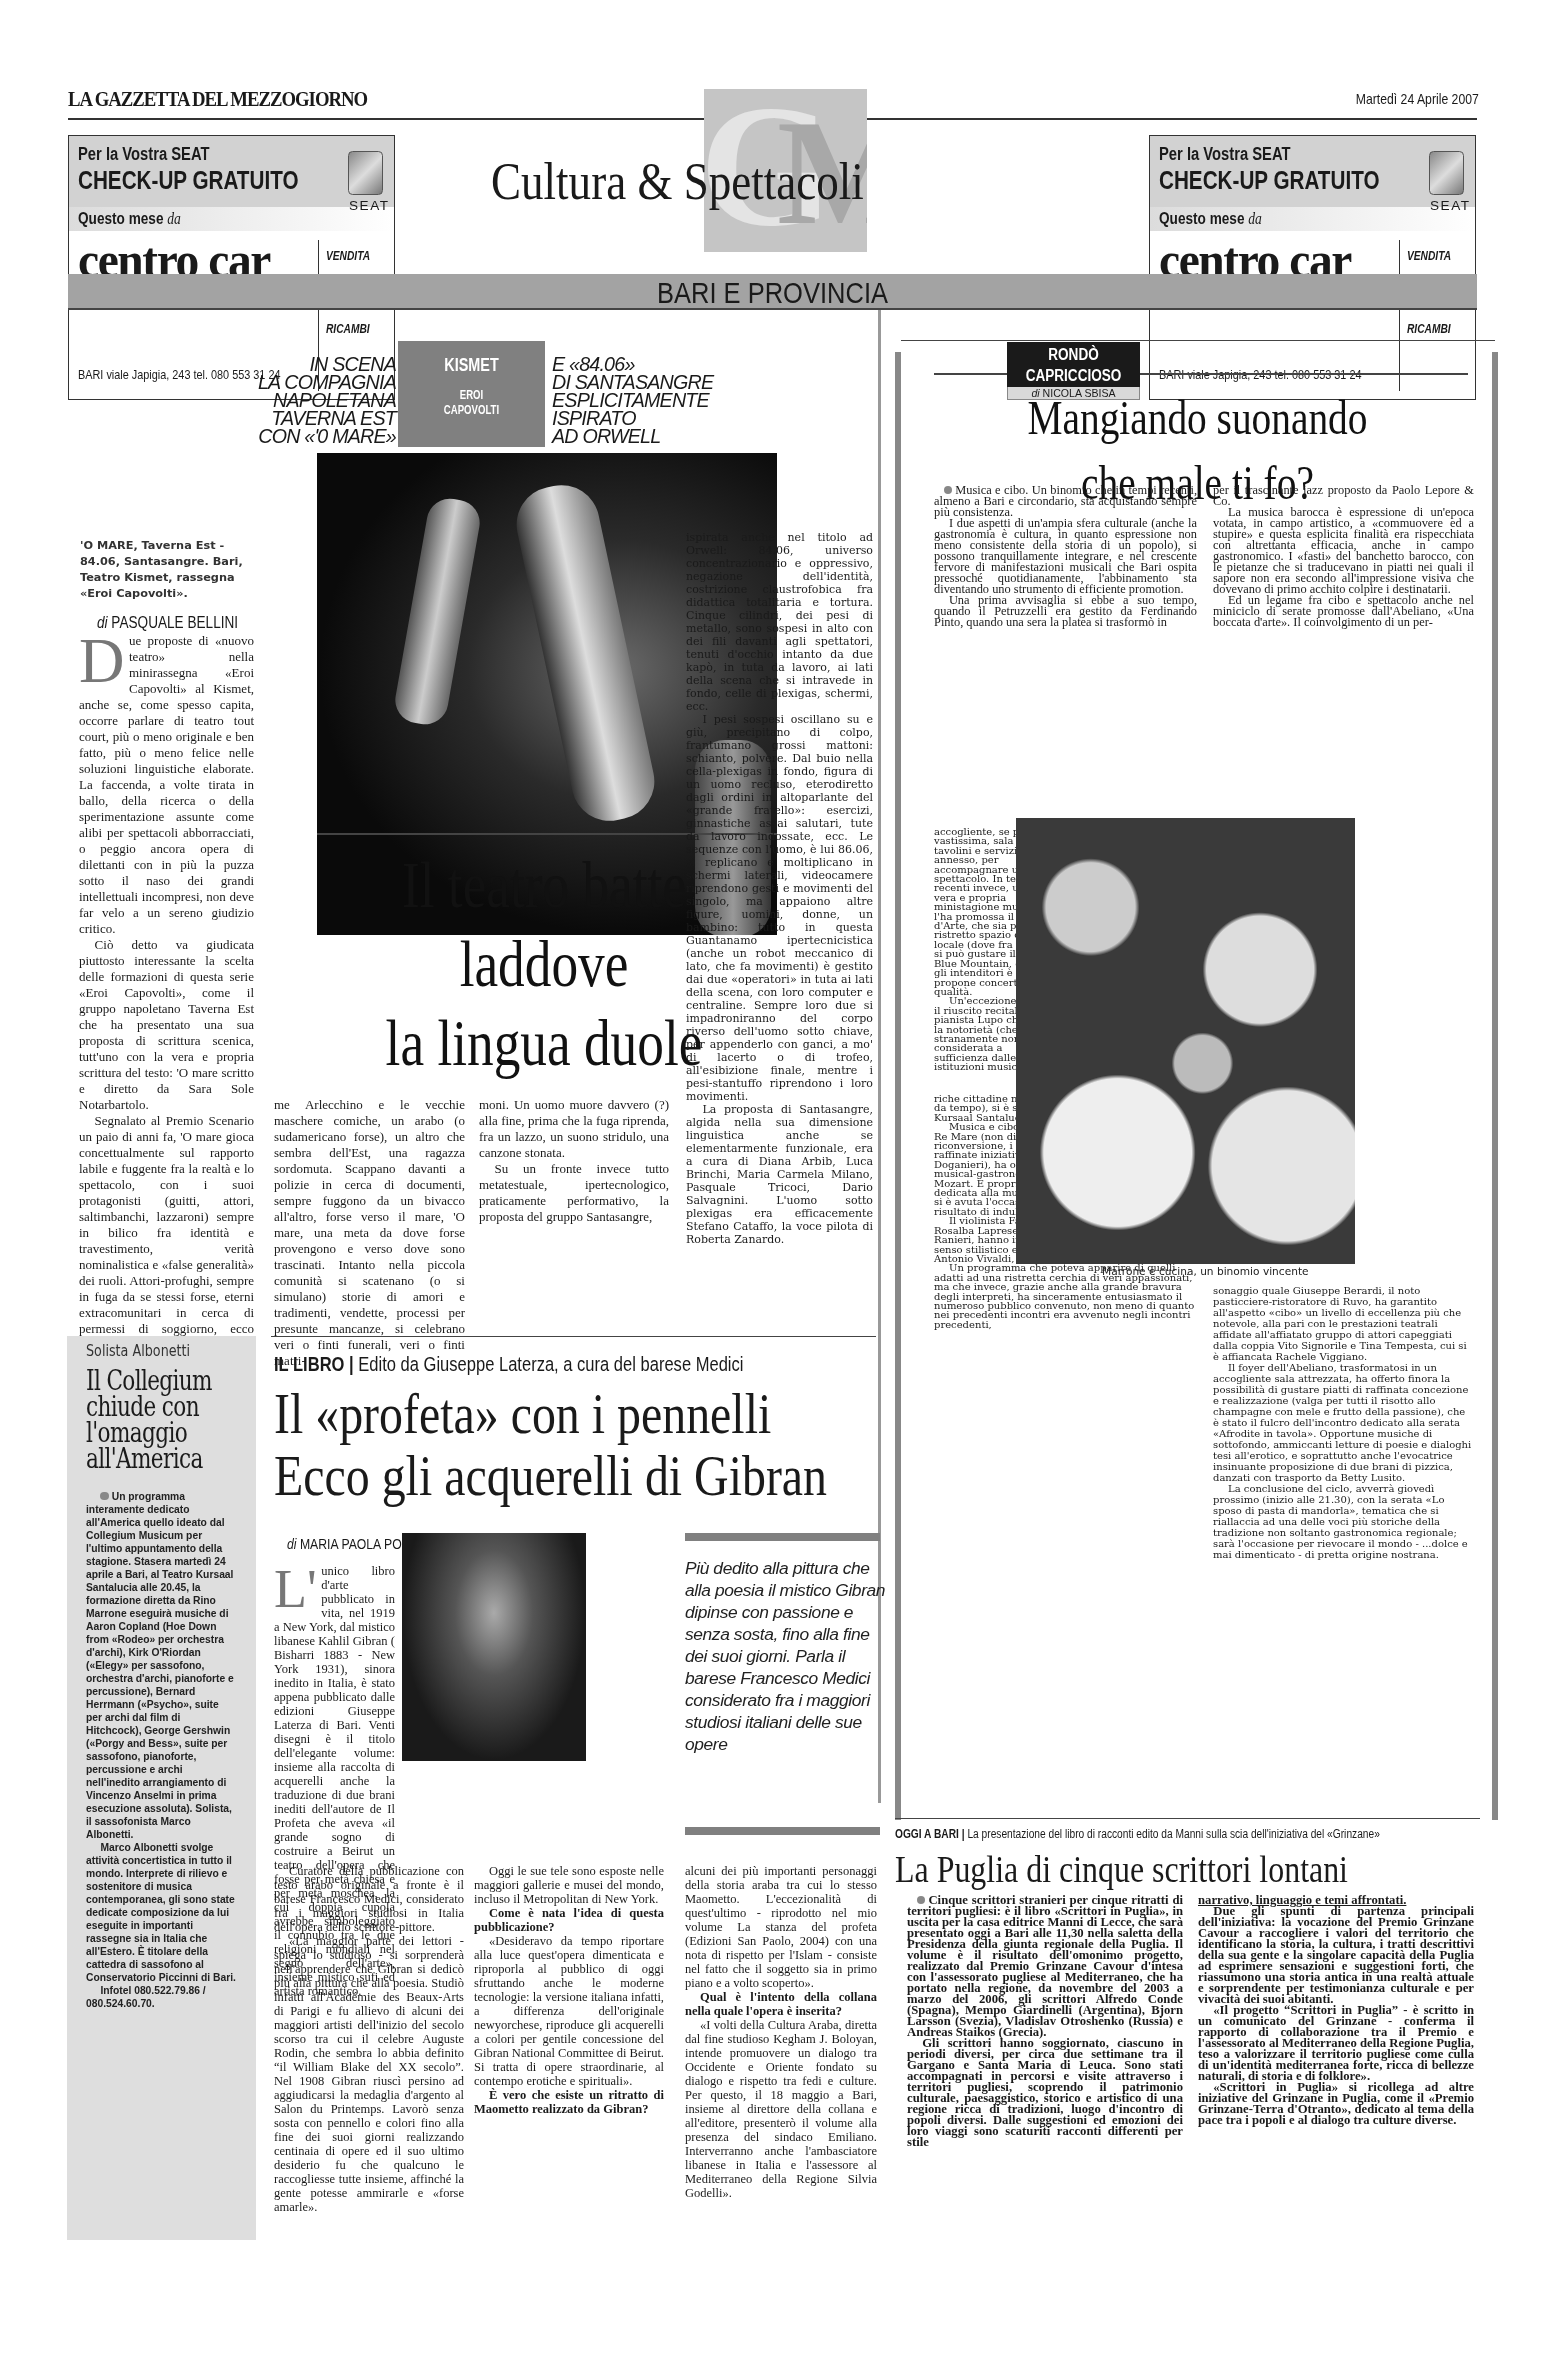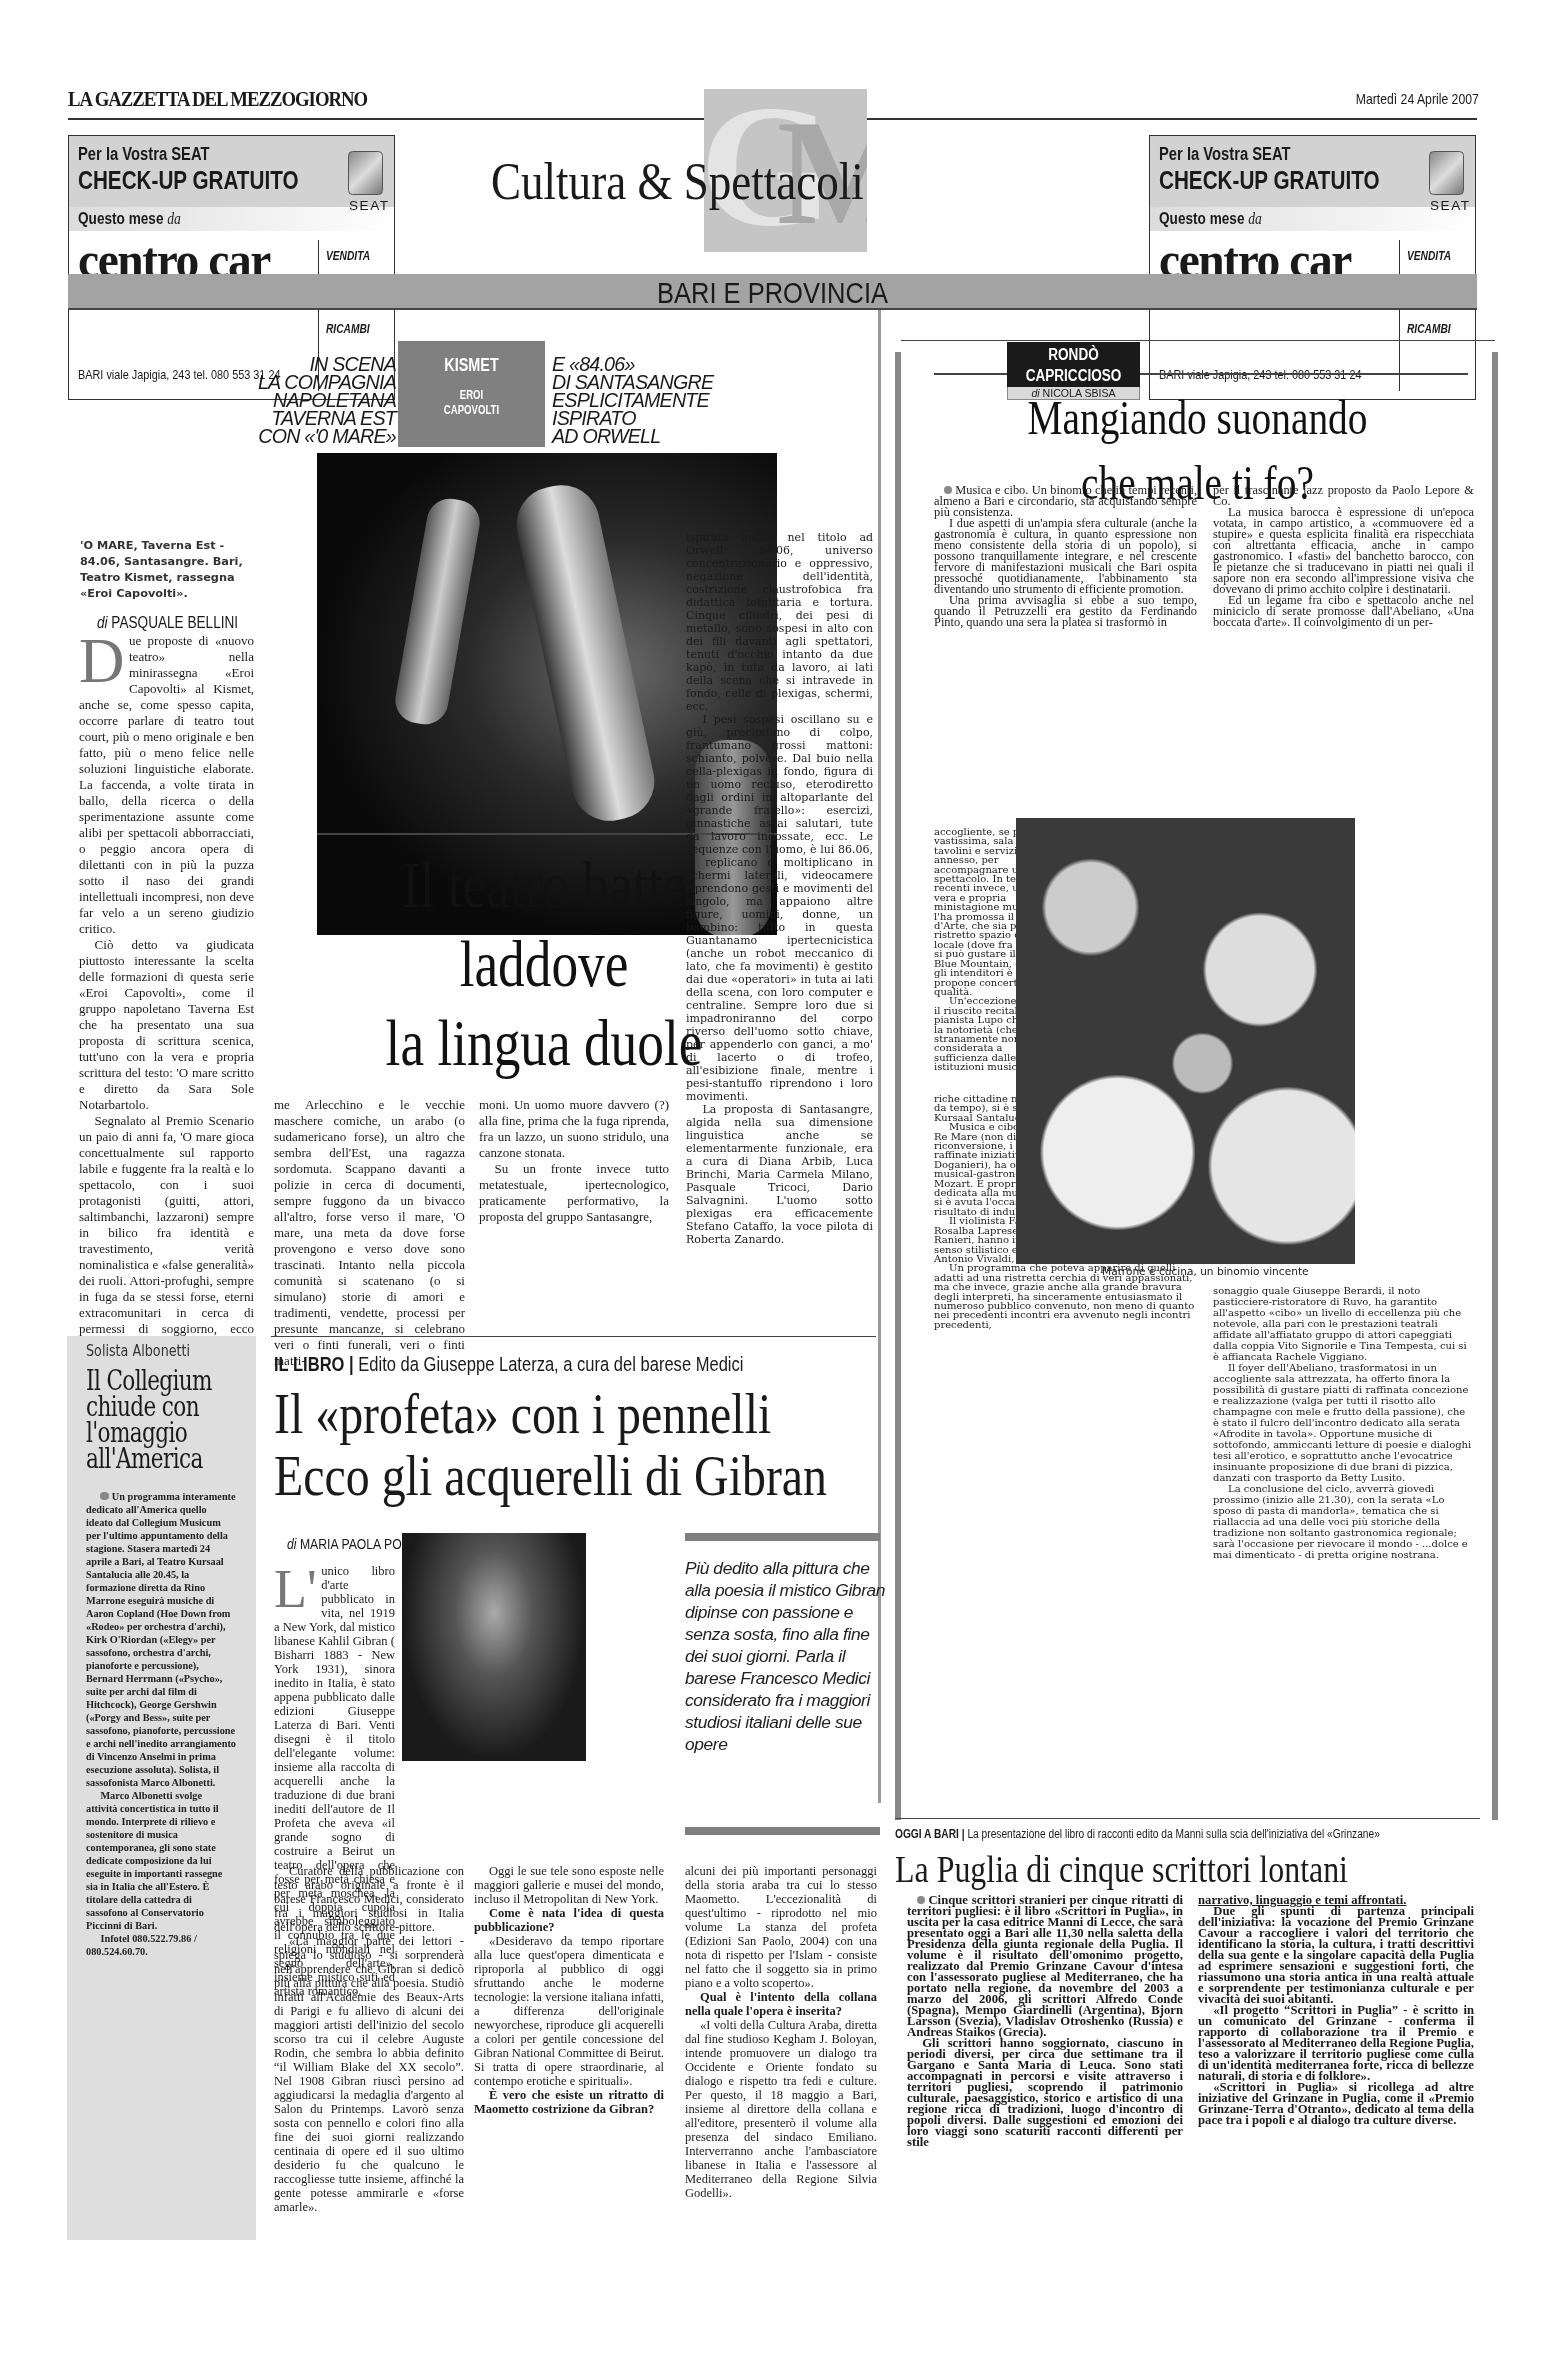--- a/index.html
+++ b/index.html
@@ -70,21 +70,21 @@
   #rondo-hdr .t span { display:inline-block; transform: scaleX(0.78); }
   #rondo-hdr .a { background:#d9d9d9; font-family:"Liberation Sans",sans-serif; font-size: 10.6px; text-align:center; border: 1.5px solid #888; border-top:none; }
 
   #food-photo { left: 1016px; top: 818px; width: 339px; height: 446px; background: radial-gradient(circle at 30% 75%, #eee 0 18%, transparent 19%), radial-gradient(circle at 72% 34%, #ddd 0 14%, transparent 15%), radial-gradient(circle at 22% 20%, #ccc 0 10%, transparent 11%), radial-gradient(circle at 80% 78%, #e5e5e5 0 17%, transparent 18%), radial-gradient(circle at 55% 55%, #bbb 0 9%, transparent 10%), #3a3a3a; }
   #food-caption { left: 1102px; top: 1265px; font-family:"DejaVu Sans",sans-serif; font-size: 10.6px; color:#222; }
 
   
   #collegium { left: 67px; top: 1336px; width: 189px; height: 904px; background: #dedede; }
   #collegium .kicker { position:absolute; left: 19px; top: 6px; font-family:"DejaVu Sans",sans-serif; font-size: 15px; color:#333; transform: scaleX(0.85); transform-origin:left; white-space:nowrap; }
   #collegium .title { position:absolute; left: 19px; top: 32px; width: 166px; font-family:"DejaVu Serif",serif; font-size: 27px; line-height: 26px; letter-spacing:-0.8px; transform: scaleX(0.8); transform-origin:left; }
-  #collegium .txt { position:absolute; left: 19px; top: 154px; width: 150px; font-family:Liberation Serif, serif; font-weight:bold; font-size: 10.3px; line-height: 13px; color:#222; }
+  #collegium .txt { position:absolute; left: 19px; top: 154px; width: 150px; font-family:Liberation Sans, sans-serif; font-weight:bold; font-size: 10.3px; line-height: 13px; color:#222; }
   #collegium .txt p { text-indent: 1.4em; }
   .bullet { display:inline-block; width: 8.3px; height: 8.3px; border-radius:50%; background:#888; margin-right: 3px; }
 
   #gibran-photo { left: 402px; top: 1533px; width: 184px; height: 228px; background: radial-gradient(ellipse at 50% 35%, #aaa 0%, #555 30%, #1a1a1a 70%); }
   #gibran-quote { left: 685px; top: 1557px; width: 201px; font-family:"Liberation Sans",sans-serif; font-style:italic; font-size: 17.4px; line-height: 22px; letter-spacing:-0.4px; color:#222; }
 
   .oggi-kicker { font-family:"Liberation Sans",sans-serif; font-size: 12px; white-space: nowrap; transform: scaleX(0.85); transform-origin: left; }
 </style>
 </head>
 <body>
@@ -271,21 +271,21 @@
 <div class="abs gray-bar" style="left:685px; top:1827px; width:195px; height:7.6px;"></div>
 
 <div class="abs body-txt" style="left:274px; top:1864px; width:190px; font-size:12.5px; line-height:14px;">
   <p>Curatore della pubblicazione con testo arabo originale a fronte è il barese Francesco Medici, considerato fra i maggiori studiosi in Italia dell'opera dello scrittore-pittore.</p>
   <p>«La maggior parte dei lettori - spiega lo studioso - si sorprenderà nell'apprendere che Gibran si dedicò più alla pittura che alla poesia. Studiò infatti all'Académie des Beaux-Arts di Parigi e fu allievo di alcuni dei maggiori artisti dell'inizio del secolo scorso tra cui il celebre Auguste Rodin, che sembra lo abbia definito “il William Blake del XX secolo”. Nel 1908 Gibran riuscì persino ad aggiudicarsi la medaglia d'argento al Salon du Printemps. Lavorò senza sosta con pennello e colori fino alla fine dei suoi giorni realizzando centinaia di opere ed il suo ultimo desiderio fu che qualcuno le raccogliesse tutte insieme, affinché la gente potesse ammirarle e «forse amarle».</p>
 </div>
 <div class="abs body-txt" style="left:474px; top:1864px; width:190px; font-size:12.5px; line-height:14px;">
   <p>Oggi le sue tele sono esposte nelle maggiori gallerie e musei del mondo, incluso il Metropolitan di New York.</p>
   <p style="font-weight:bold">Come è nata l'idea di questa pubblicazione?</p>
   <p>«Desideravo da tempo riportare alla luce quest'opera dimenticata e riproporla al pubblico di oggi sfruttando anche le moderne tecnologie: la versione italiana infatti, a differenza dell'originale newyorchese, riproduce gli acquerelli a colori per gentile concessione del Gibran National Committee di Beirut. Si tratta di opere straordinarie, al contempo erotiche e spirituali».</p>
-  <p style="font-weight:bold">È vero che esiste un ritratto di Maometto costrizione da Gibran?</p>
+  <p style="font-weight:bold">È vero che esiste un ritratto di Maometto realizzato da Gibran?</p>
 </div>
 <div class="abs body-txt" style="left:685px; top:1864px; width:192px; font-size:12.5px; line-height:14px;">
   <p class="noind">alcuni dei più importanti personaggi della storia araba tra cui lo stesso Maometto. L'eccezionalità di quest'ultimo - riprodotto nel mio volume La stanza del profeta (Edizioni San Paolo, 2004) con una nota di rispetto per l'Islam - consiste nel fatto che il soggetto sia in primo piano e a volto scoperto».</p>
   <p style="font-weight:bold">Qual è l'intento della collana nella quale l'opera è inserita?</p>
   <p>«I volti della Cultura Araba, diretta dal fine studioso Kegham J. Boloyan, intende promuovere un dialogo tra Occidente e Oriente fondato su dialogo e rispetto tra fedi e culture. Per questo, il 18 maggio a Bari, insieme al direttore della collana e all'editore, presenterò il volume alla presenza del sindaco Emiliano. Interverranno anche l'ambasciatore libanese in Italia e l'assessore al Mediterraneo della Regione Silvia Godelli».</p>
 </div>
 
 <div class="abs rule" style="left:895px; top:1818px; width:585px; height:0.8px;"></div>
 <div class="abs oggi-kicker" style="left:895px; top:1790px; top:1827px;">
   <b>OGGI A BARI</b> <b>|</b> <span>La presentazione del libro di racconti edito da Manni sulla scia dell'iniziativa del «Grinzane»</span>

